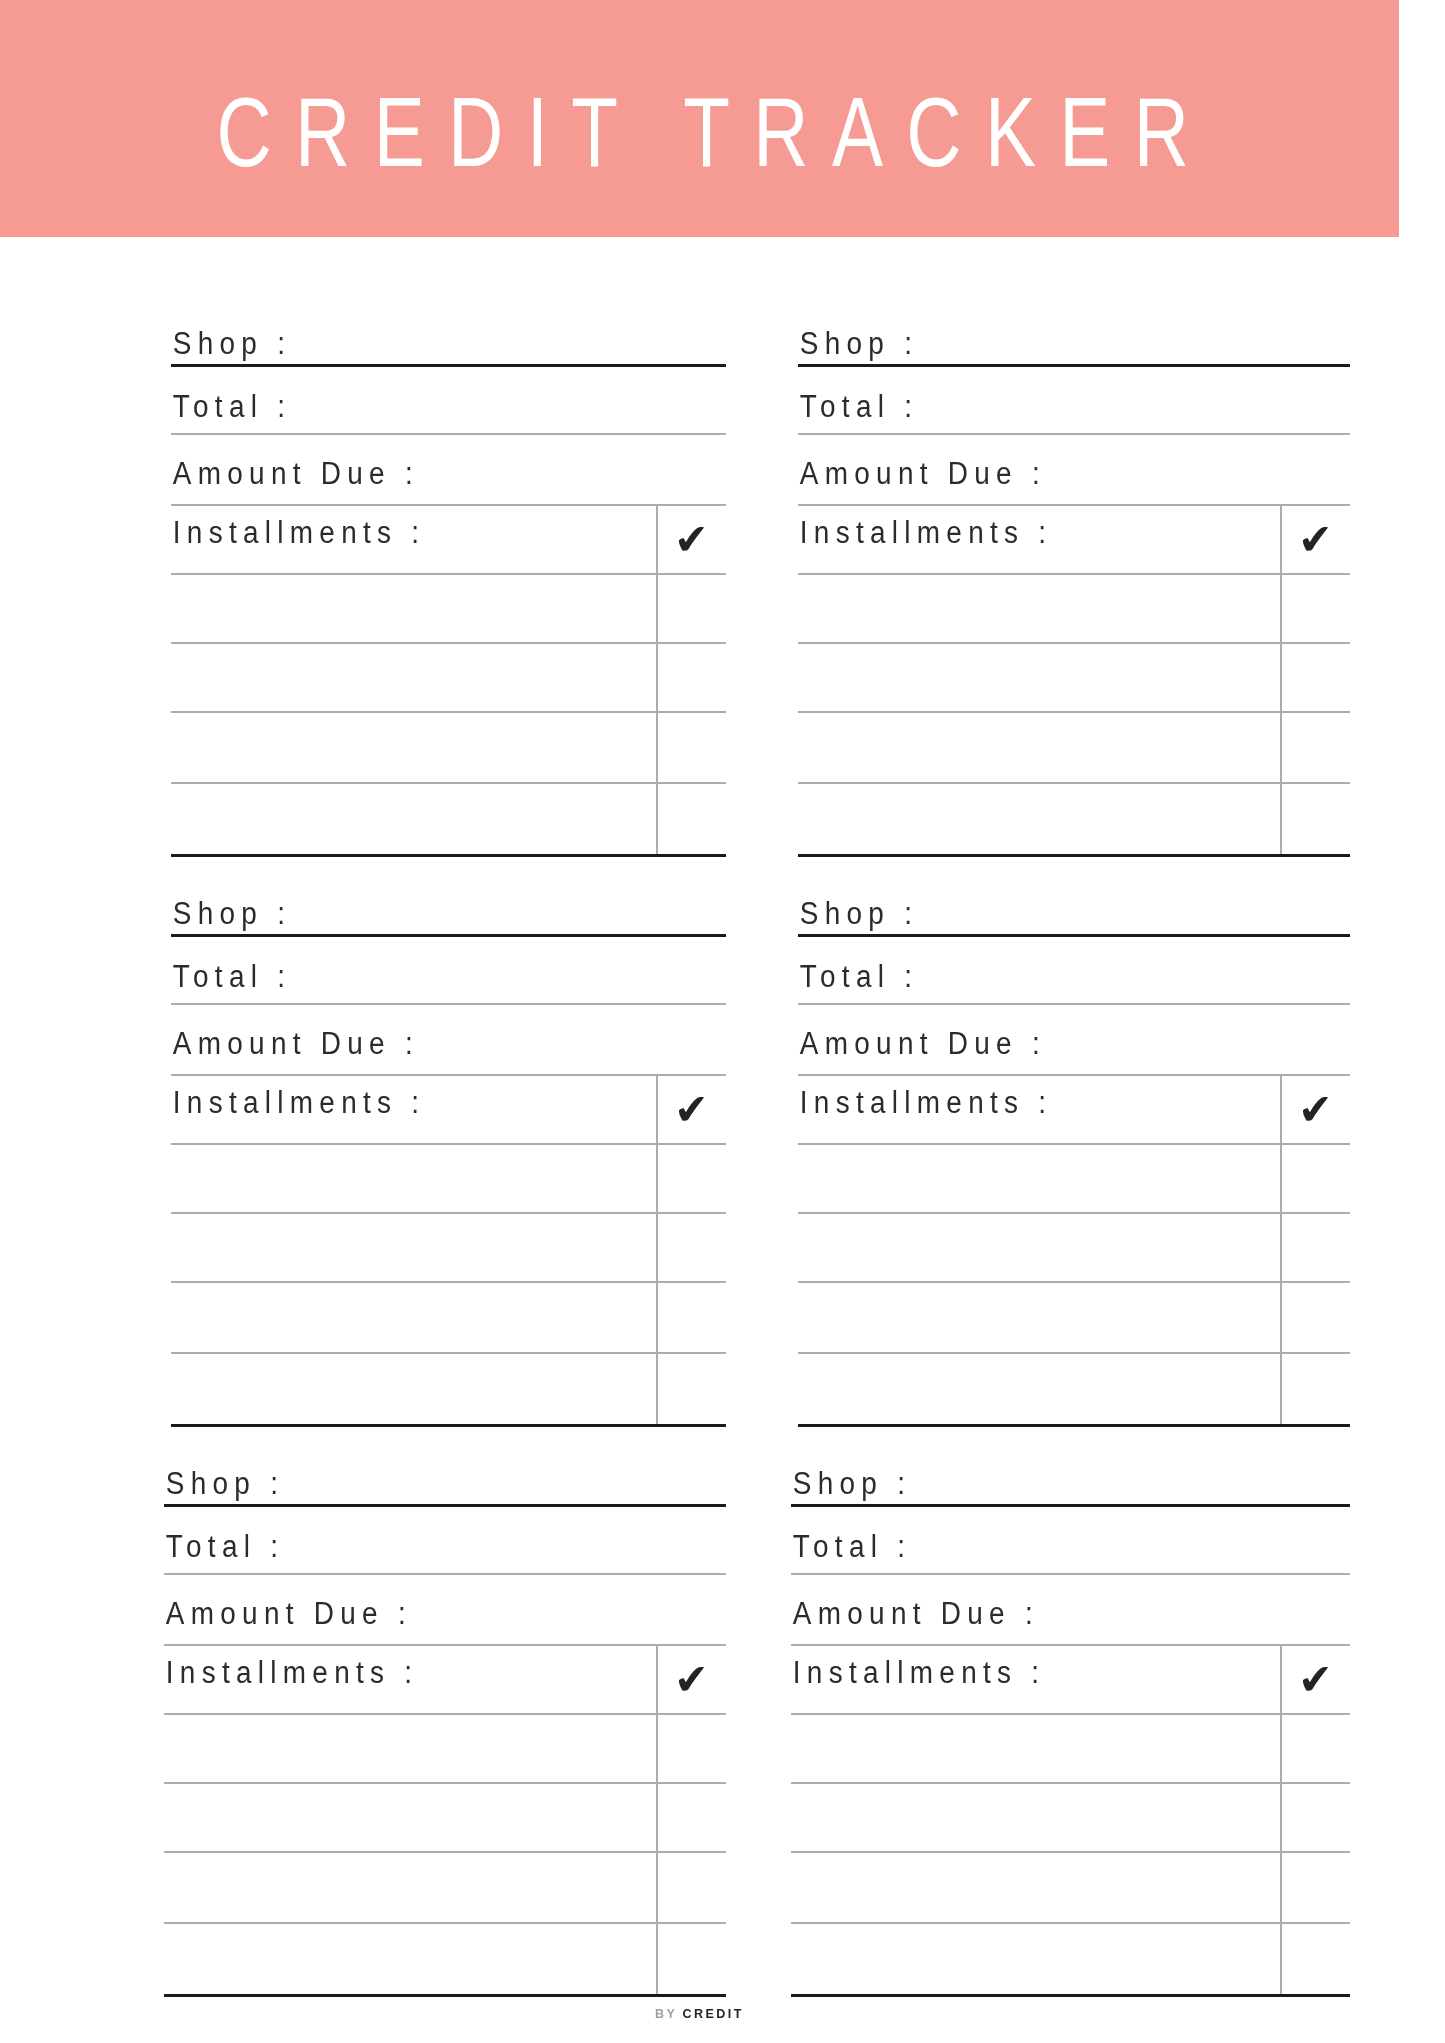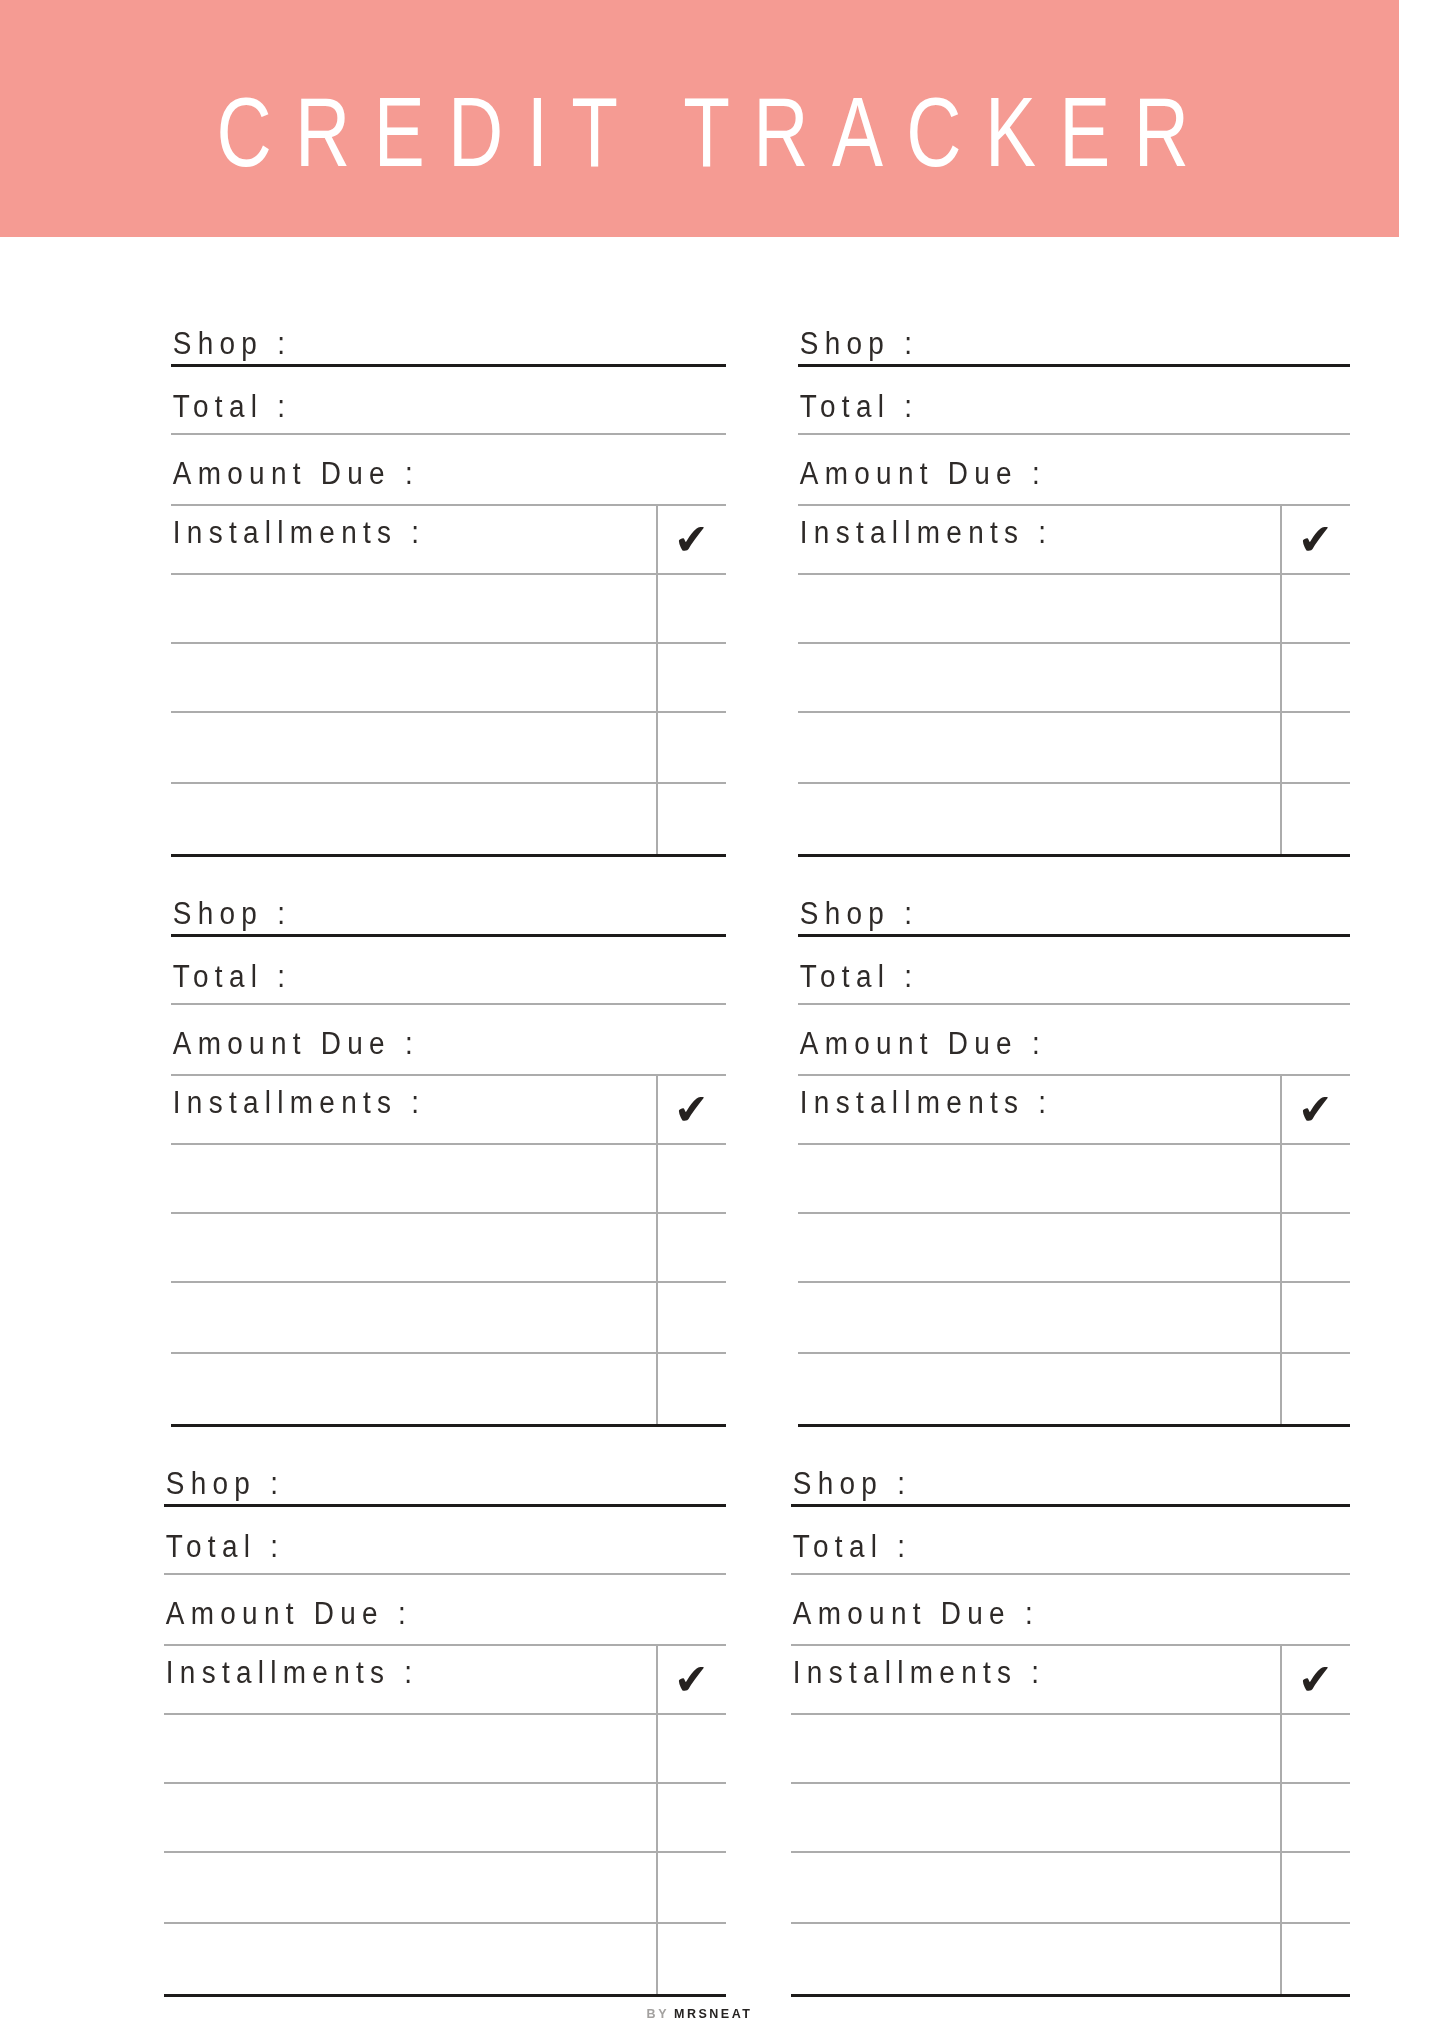--- a/index.html
+++ b/index.html
@@ -371,16 +371,16 @@
           </div>
           <div class="trow r4">
             <div class="cmain"></div>
             <div class="ccheck"></div>
           </div>
         </div>
   </section>
 </main>
 
   <footer class="footer">
-    <span class="by">BY</span><span class="brand">MRSNEAT</span>
+    <span class="by">BY</span><span class="brand">CREDIT</span>
   </footer>
 
 </div>
 
 </body></html>

